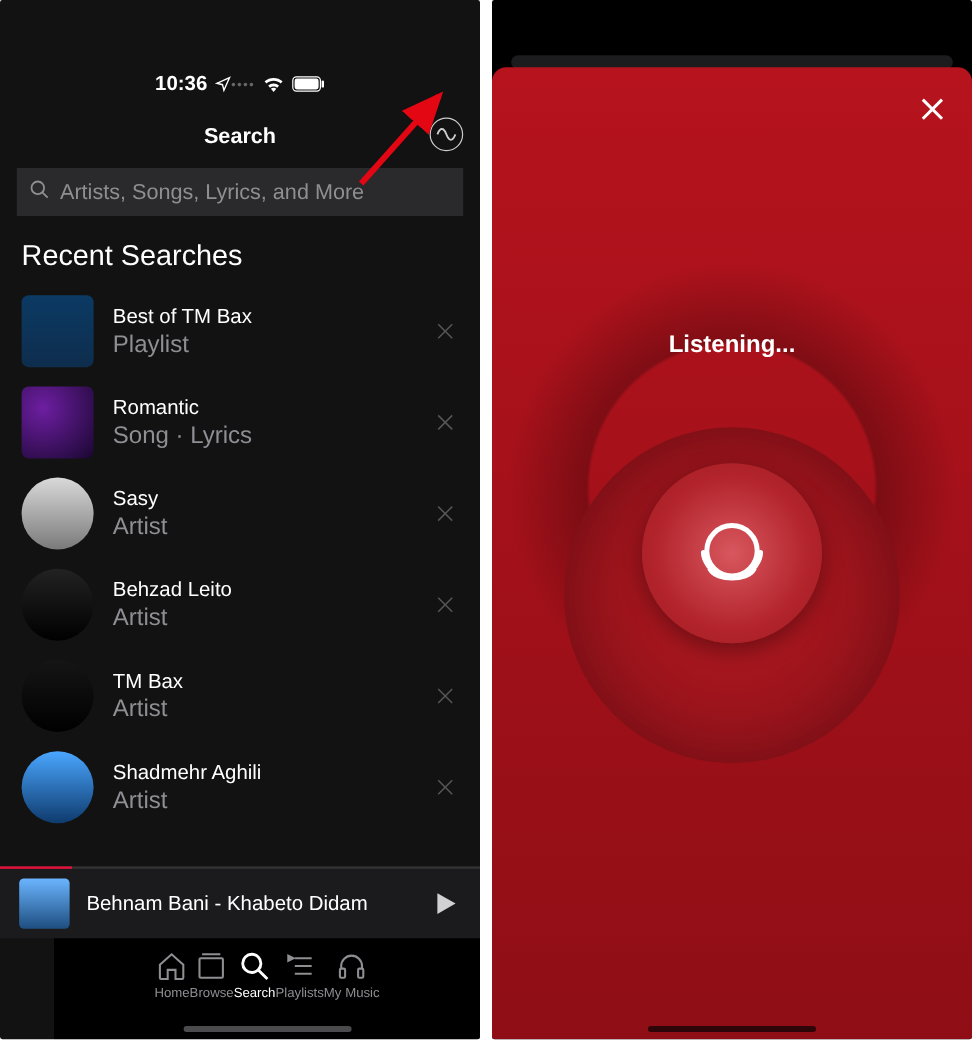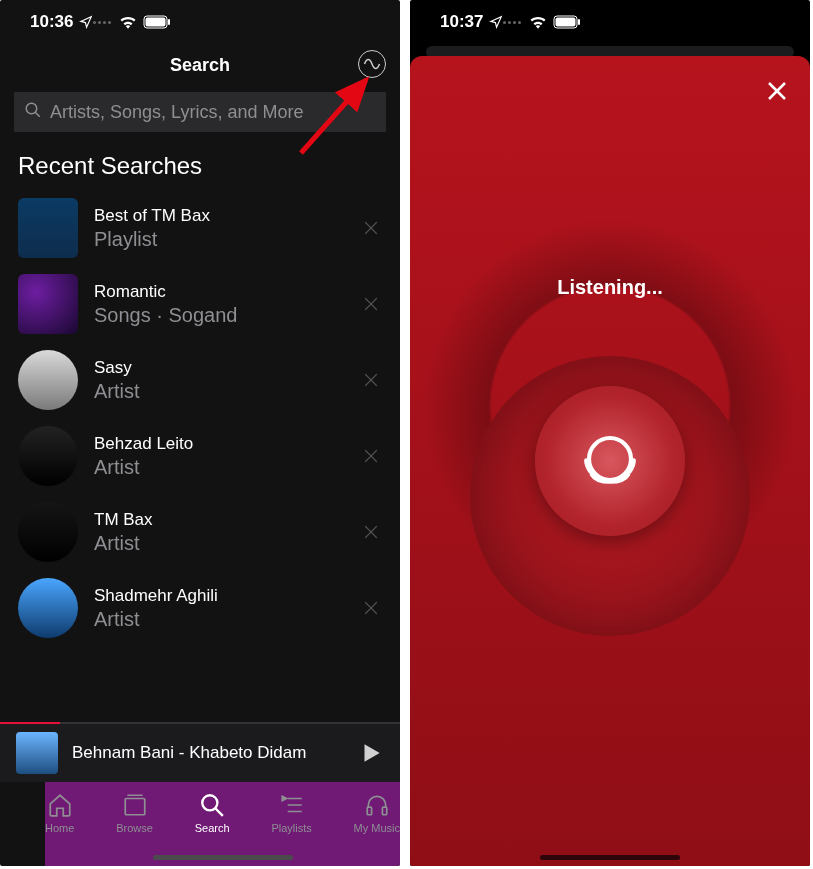--- a/index.html
+++ b/index.html
@@ -19,25 +19,26 @@
     color: #fff;
     overflow: hidden;
     border-radius: 2px;
   }
   .phone-right { background: #000; }
 
   
   .status-bar {
     height: 44px;
     display: flex;
-    justify-content: flex-start;
+    justify-content: center;
     align-items: center;
-    padding: 0 20px 0 30px;
+    padding: 0 20px 0 20px;
     font-size: 17px;
     font-weight: 600;
+    margin-top: 48px;
   }
   .status-left { display: flex; align-items: center; gap: 6px; }
   .status-right { display: flex; align-items: center; gap: 6px; }
   .nav-icon svg, .wifi-icon svg, .battery-icon svg { display: block; }
   .signal-dots { display: flex; gap: 2px; align-items: center; margin-right: 2px;}
   .signal-dots span { width:3px; height:3px; border-radius:50%; background:#666; display:block;}
 
   
   .search-header {
     display: flex;
@@ -153,23 +154,23 @@
     width:42px;height:42px;border-radius:4px;
     background:linear-gradient(180deg,#6bb5ff,#1e4e80);
   }
   .np-title{flex:1;font-size:17px;}
   .np-play{ width:26px;height:26px; opacity:.9;}
 
   
   .tabbar {
     position:absolute; bottom:0; left:0; right:0;
     height:84px;
-    background:#701a75;
+    background:#000000;
     display:flex;
-    justify-content:space-between;
+    justify-content:center;
     align-items:flex-start;
     padding-top:10px;
     margin-left:45px;
   }
   .tab {
     display:flex; flex-direction:column; align-items:center;
     gap:4px;
     color:#8e8e93;
     font-size:11px;
   }
@@ -311,21 +312,21 @@
           <svg width="20" height="20" viewBox="0 0 24 24" stroke="#8e8e93" stroke-width="1.5">
             <line x1="5" y1="5" x2="19" y2="19"></line>
             <line x1="19" y1="5" x2="5" y2="19"></line>
           </svg>
         </div>
       </div>
       <div class="row">
         <div class="thumb t1"></div>
         <div class="row-texts">
           <div class="row-title">Romantic</div>
-          <div class="row-sub">Songs  ·  Sogand</div>
+          <div class="row-sub">Song  ·  Lyrics</div>
         </div>
         <div class="row-x">
           <svg width="20" height="20" viewBox="0 0 24 24" stroke="#8e8e93" stroke-width="1.5">
             <line x1="5" y1="5" x2="19" y2="19"></line>
             <line x1="19" y1="5" x2="5" y2="19"></line>
           </svg>
         </div>
       </div>
       <div class="row">
         <div class="thumb t2 round"></div>

